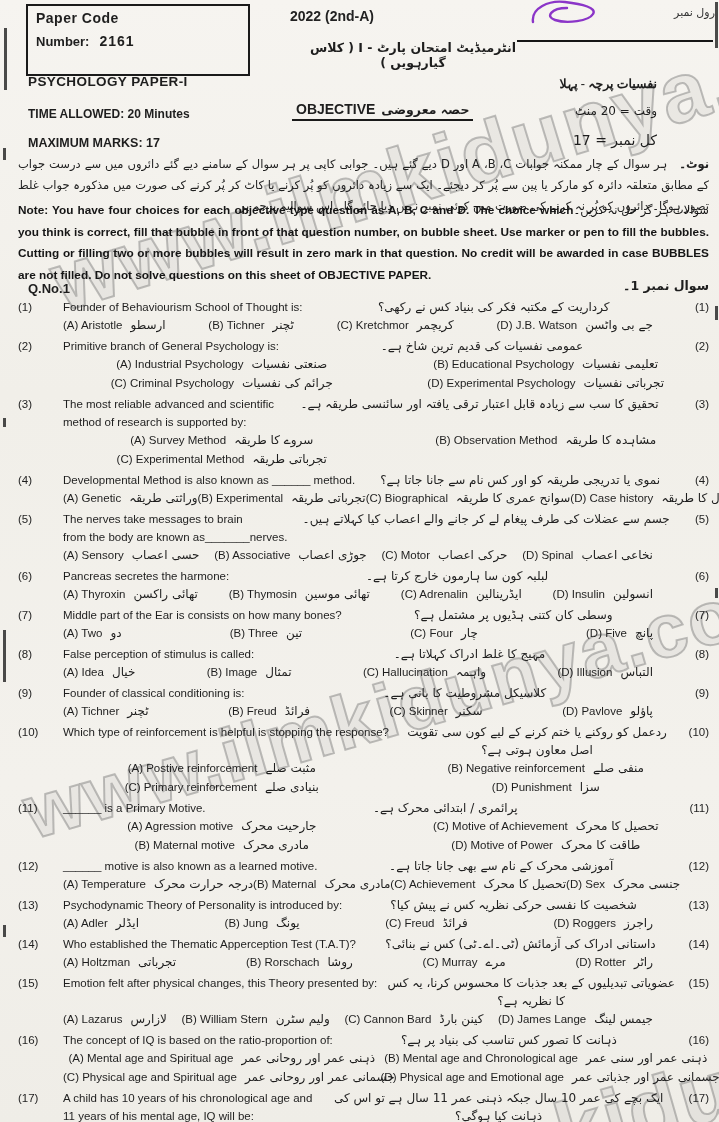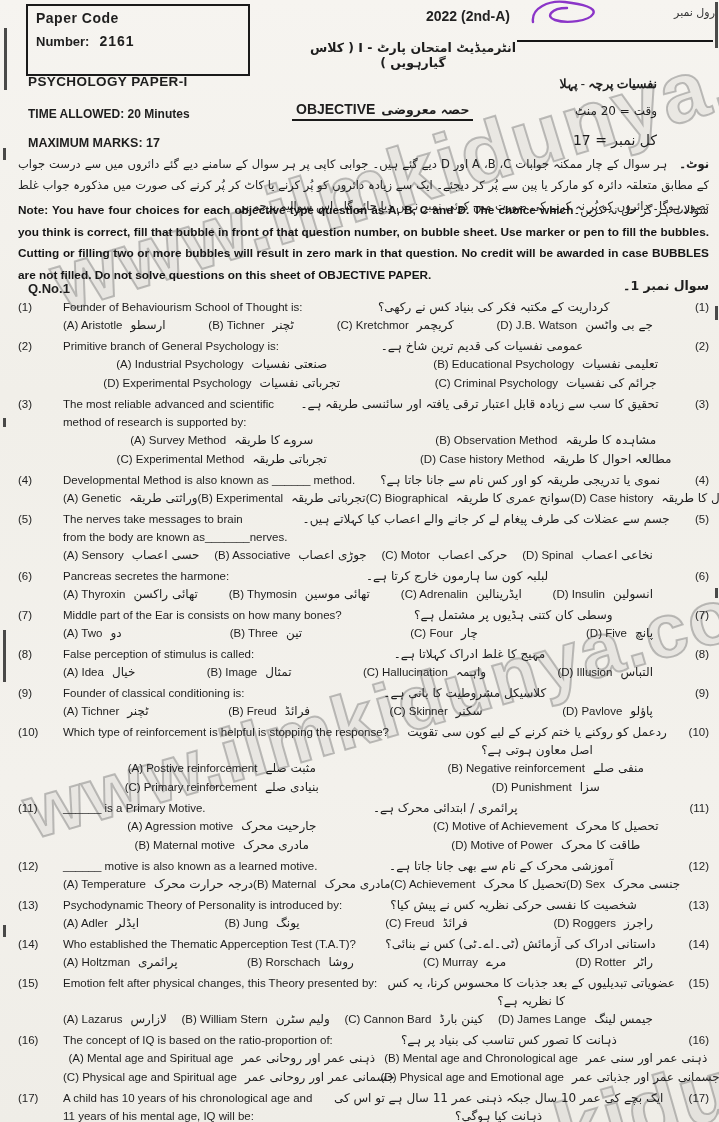--- a/index.html
+++ b/index.html
@@ -18,21 +18,21 @@
   .wm2{font-size:76px;left:14px;top:772px;transform:rotate(-16deg);}
   .wm3{font-size:84px;left:206px;top:1186px;transform:rotate(-16deg);}
   
   .edge{position:absolute;background:rgba(25,25,25,0.78);width:3px;z-index:1;}
   
   .header{position:absolute;left:0;top:0;right:0;height:296px;z-index:10;}
   .code-box{position:absolute;left:26px;top:4px;width:204px;height:60px;border:2px solid #1a1a1a;padding:4px 8px;}
   .code-box .l1{font-size:14px;font-weight:bold;letter-spacing:.5px;}
   .code-box .l2{margin-top:7px;font-size:13px;font-weight:bold;}
   .code-box .l2 .big{font-size:14px;font-weight:bold;margin-left:10px;letter-spacing:1px;}
-  .year{position:absolute;left:290px;top:8px;width:220px;text-align:right;font-size:14px;font-weight:bold;color:#222;}
+  .year{position:absolute;left:290px;top:8px;width:220px;text-align:left;font-size:14px;font-weight:bold;color:#222;}
   .roll-label{position:absolute;right:4px;top:6px;font-family:"DejaVu Sans",sans-serif;font-size:11px;direction:rtl;color:#333;}
   .roll-line{position:absolute;right:6px;top:40px;width:196px;border-bottom:2px solid #161616;}
   .sig{position:absolute;right:118px;top:-2px;z-index:11;}
   .exam-ur{position:absolute;left:288px;top:40px;width:250px;text-align:center;direction:rtl;
     font-family:"DejaVu Sans",sans-serif;font-size:12.5px;font-weight:bold;}
   .subject-en{position:absolute;left:28px;top:74px;font-size:13.5px;font-weight:bold;letter-spacing:.4px;}
   .subject-ur{position:absolute;right:62px;top:76px;direction:rtl;font-family:Liberation Serif, serif;font-size:12.5px;font-weight:bold;}
   .time-en{position:absolute;left:28px;top:107px;font-size:12px;font-weight:bold;}
   .objective{position:absolute;left:292px;top:101px;font-size:14px;font-weight:bold;border-bottom:2px solid #1a1a1a;padding:0 4px 2px 4px;}
   .objective .ur{font-family:"DejaVu Sans",sans-serif;font-size:12.5px;margin-left:6px;text-align:center;}
@@ -136,39 +136,38 @@
           <span class="qnum">(2)</span>
           <span class="qen">
             <div>Primitive branch of General Psychology is:</div>
           </span>
           <span class="qur">عمومی نفسیات کی قدیم ترین شاخ ہے۔</span>
           <span class="qnumr">(2)</span>
         </div>
         <div class="opts grid2">
           <span class="opt"><span class="opt-en">(A) Industrial Psychology</span><span class="ur">صنعتی نفسیات</span></span>
           <span class="opt"><span class="opt-en">(B) Educational Psychology</span><span class="ur">تعلیمی نفسیات</span></span>
+          <span class="opt"><span class="opt-en">(C) Criminal Psychology</span><span class="ur">جرائم کی نفسیات</span></span>
           <span class="opt"><span class="opt-en">(D) Experimental Psychology</span><span class="ur">تجرباتی نفسیات</span></span>
-          <span class="opt"><span class="opt-en">(C) Criminal Psychology</span><span class="ur">جرائم کی نفسیات</span></span>
         </div>
       </div>
       <div class="q">
         <div class="qhead">
           <span class="qnum">(3)</span>
           <span class="qen">
             <div>The most reliable advanced and scientific</div>
             <div>method of research is supported by:</div>
           </span>
           <span class="qur">تحقیق کا سب سے زیادہ قابل اعتبار ترقی یافتہ اور سائنسی طریقہ ہے۔</span>
           <span class="qnumr">(3)</span>
         </div>
         <div class="opts grid2">
           <span class="opt"><span class="opt-en">(A) Survey Method</span><span class="ur">سروے کا طریقہ</span></span>
           <span class="opt"><span class="opt-en">(B) Observation Method</span><span class="ur">مشاہدہ کا طریقہ</span></span>
           <span class="opt"><span class="opt-en">(C) Experimental Method</span><span class="ur">تجرباتی طریقہ</span></span>
-          <span class="opt"><span class="opt-en">(D) Case history Method</span><span class="ur">مطالعہ احوال کا طریقہ</span></span>
         </div>
       </div>
       <div class="q">
         <div class="qhead">
           <span class="qnum">(4)</span>
           <span class="qen">
             <div>Developmental Method is also known as ______ method.</div>
           </span>
           <span class="qur">نموی یا تدریجی طریقہ کو اور کس نام سے جانا جاتا ہے؟</span>
           <span class="qnumr">(4)</span>
@@ -328,21 +327,21 @@
       <div class="q">
         <div class="qhead">
           <span class="qnum">(14)</span>
           <span class="qen">
             <div>Who established the Thematic Apperception Test (T.A.T)?</div>
           </span>
           <span class="qur">داستانی ادراک کی آزمائش (ٹی۔اے۔ٹی) کس نے بنائی؟</span>
           <span class="qnumr">(14)</span>
         </div>
         <div class="opts row4">
-          <span class="opt"><span class="opt-en">(A) Holtzman</span><span class="ur">پرائمری</span></span>
+          <span class="opt"><span class="opt-en">(A) Holtzman</span><span class="ur">تجرباتی</span></span>
           <span class="opt"><span class="opt-en">(B) Rorschach</span><span class="ur">روشا</span></span>
           <span class="opt"><span class="opt-en">(C) Murray</span><span class="ur">مرے</span></span>
           <span class="opt"><span class="opt-en">(D) Rotter</span><span class="ur">راٹر</span></span>
         </div>
       </div>
       <div class="q">
         <div class="qhead">
           <span class="qnum">(15)</span>
           <span class="qen">
             <div>Emotion felt after physical changes, this Theory presented by:</div>

